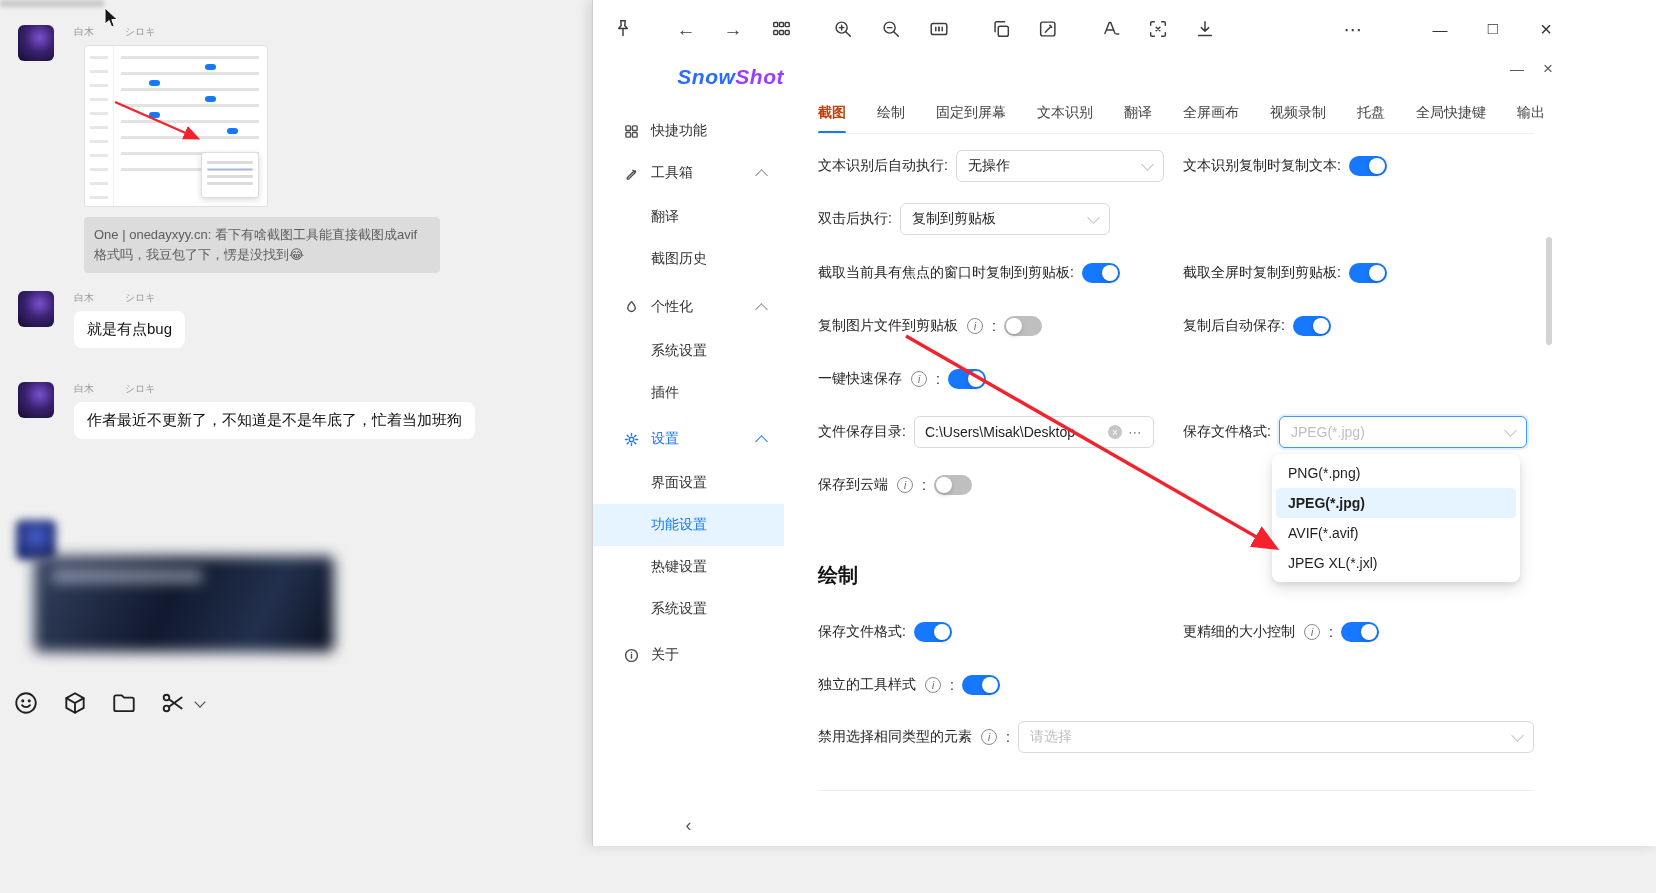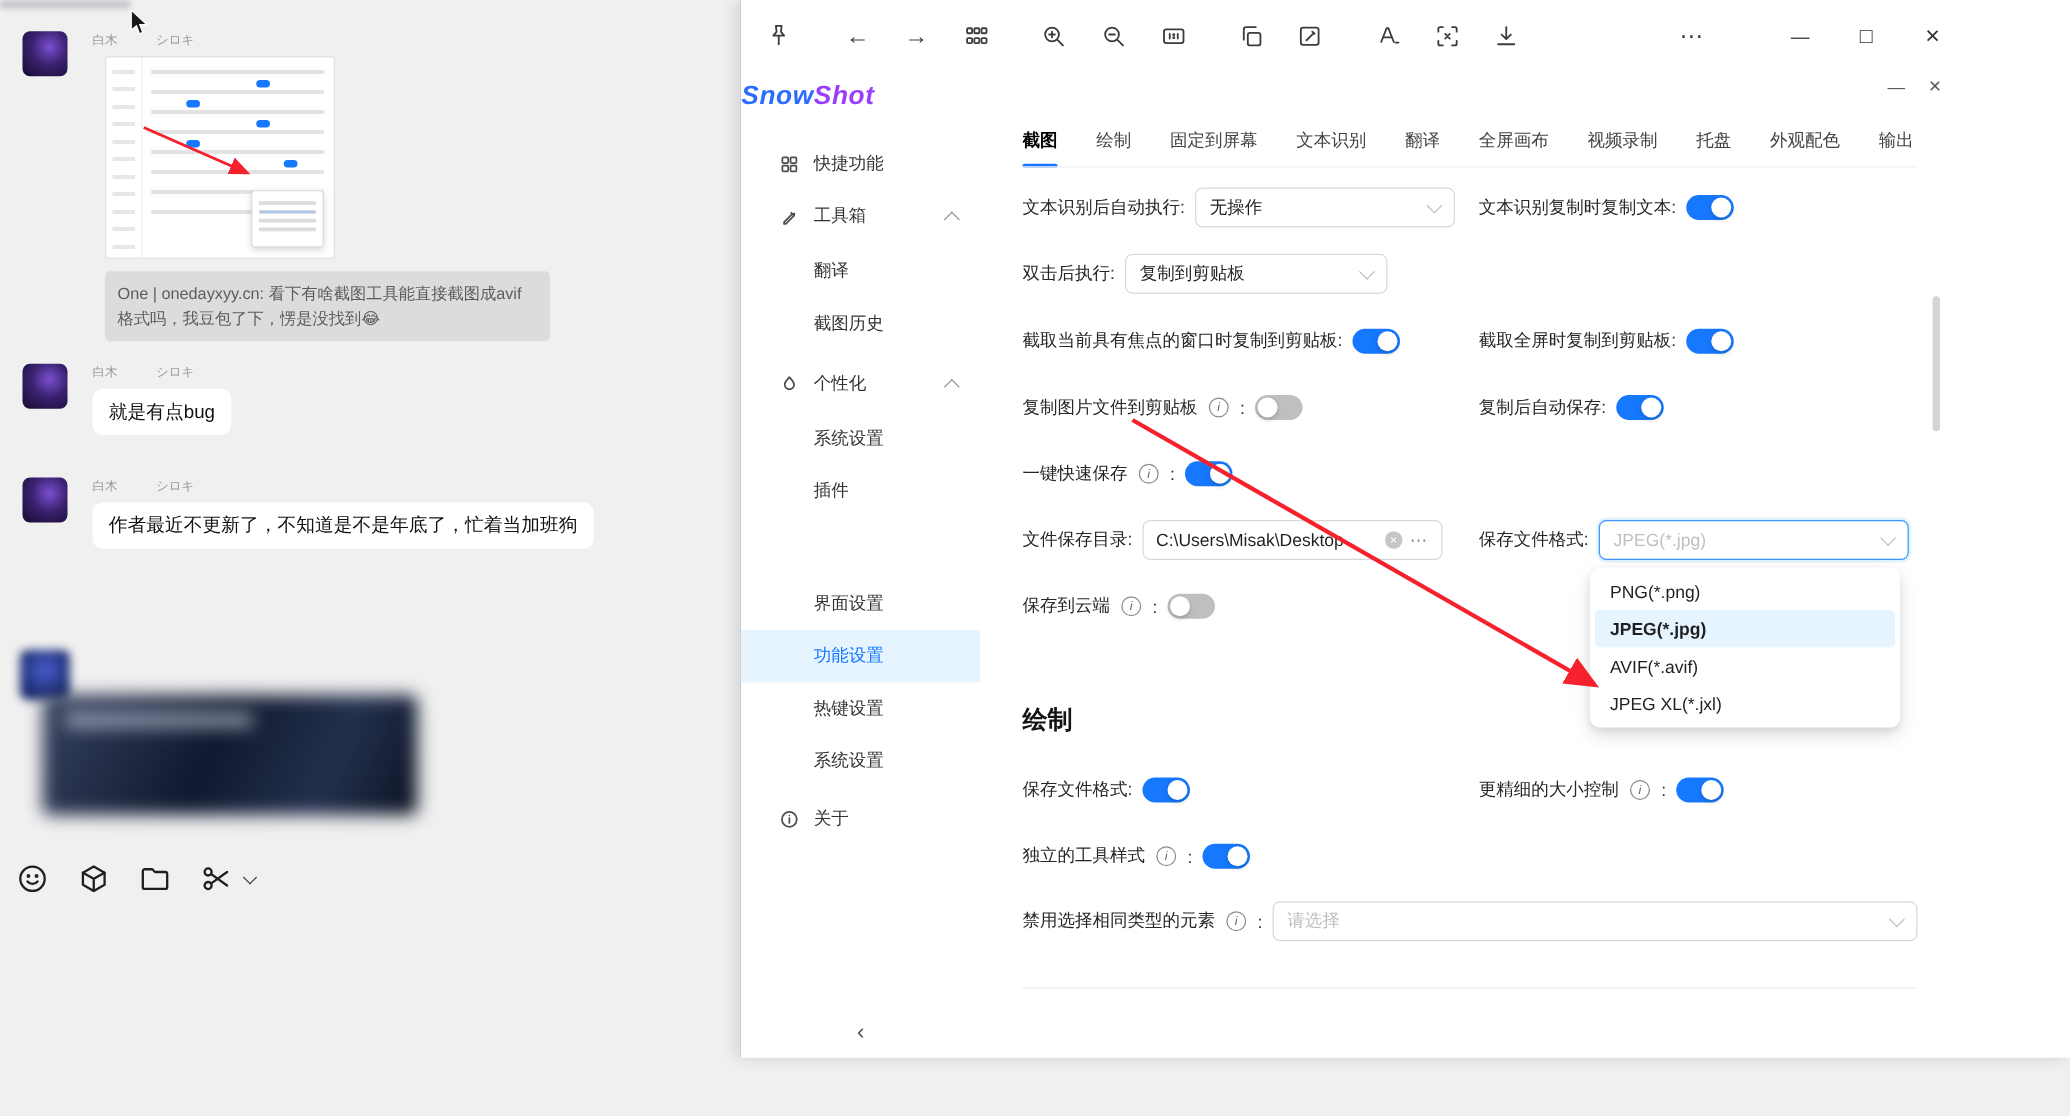--- a/index.html
+++ b/index.html
@@ -37,39 +37,39 @@
   .mini-caret{width:7px;height:7px;border-right:1.6px solid #444;border-bottom:1.6px solid #444;transform:rotate(45deg);margin-left:-12px;margin-top:-3px;cursor:pointer}
   
   .window{position:absolute;left:592px;top:0;width:1064px;height:846px;background:#fff;border-left:1px solid #cfcfcf;box-shadow:-4px 0 12px rgba(0,0,0,.12)}
   .titlebar{position:absolute;left:0;top:0;width:100%;height:57px;background:#fff;z-index:20}
   .tb-icon{position:absolute;top:16px;width:26px;height:26px;display:flex;align-items:center;justify-content:center;cursor:pointer;color:#3a3a3a}
   .tb-icon svg{stroke:#3c3c3c;fill:none;stroke-width:1.6;stroke-linecap:round;stroke-linejoin:round}
   .tb-glyph{font-size:19px;line-height:1;color:#3c3c3c}
   .winctl{font-size:15px;color:#333}
   
   .sidebar{position:absolute;left:0;top:57px;width:191px;bottom:0;background:#fff;border-right:1px solid #f2f2f2}
-  .logo{position:absolute;left:0;top:8px;width:100%;text-align:left;font-size:21px;font-weight:700;font-style:italic;letter-spacing:.5px;cursor:default}
+  .logo{position:absolute;left:0;top:8px;width:100%;text-align:right;font-size:21px;font-weight:700;font-style:italic;letter-spacing:.5px;cursor:default}
   .logo .p1{color:#2b6cff}.logo .p2{color:#9b3dff}
   .side-item{position:absolute;left:0;width:100%;height:42px;display:flex;align-items:center;gap:11px;padding:0 18px 0 30px;box-sizing:border-box;font-size:14px;color:#333;cursor:pointer}
   .side-item .s-icon{width:17px;display:flex;justify-content:center}
   .side-item .s-icon svg{stroke:#4d4d4d;fill:none;stroke-width:1.5;stroke-linecap:round;stroke-linejoin:round}
   .side-item.sub{padding-left:58px}
   .side-item.blue{color:#1677ff}
   .side-item.blue .s-icon svg{stroke:#1677ff}
   .side-item.selected{background:#e6f4ff;color:#1677ff}
   .grow{flex:1}
   .chev-up{width:8px;height:8px;border-right:1.4px solid #8c8c8c;border-bottom:1.4px solid #8c8c8c;transform:rotate(-135deg);margin-top:4px}
   .blue .chev-up{border-color:#1677ff}
   .collapse{position:absolute;left:0;bottom:10px;width:100%;text-align:center;font-size:18px;color:#555;cursor:pointer}
   
   .content{position:absolute;left:191px;top:0;right:0;bottom:0;background:#fff}
   .inner-ctl{position:absolute;top:58px;width:22px;height:22px;display:flex;align-items:center;justify-content:center;font-size:14px;color:#595959;cursor:pointer}
   .tabs{position:absolute;left:34px;top:104px;display:flex;gap:31px;font-size:14px;color:#434343}
   .tab{position:relative;cursor:pointer;padding-bottom:2px;white-space:nowrap}
-  .tab.active{color:#000000;font-weight:600}
+  .tab.active{color:#c2410c;font-weight:600}
   .tab.active::after{content:"";position:absolute;left:0;right:0;bottom:-10px;height:3px;border-radius:2px;background:#1677ff}
   .tabline{position:absolute;left:34px;top:133px;width:716px;height:1px;background:#f0f0f0}
   .row{position:absolute;display:flex;align-items:center;gap:8px;height:32px;font-size:14px;color:#262626;white-space:nowrap}
   .sel{box-sizing:border-box;height:32px;border:1px solid #d9d9d9;border-radius:6px;background:#fff;display:flex;align-items:center;justify-content:space-between;padding:0 11px;font-size:14px;color:#1f1f1f;cursor:pointer}
   .sel .caret{width:8px;height:8px;border-right:1.4px solid #bfbfbf;border-bottom:1.4px solid #bfbfbf;transform:rotate(45deg);margin-top:-4px;margin-left:10px;flex:none}
   .sel.focused{border-color:#4096ff;box-shadow:0 0 0 2px rgba(5,145,255,.12)}
   .ghost{color:#bfbfbf}
   .toggle{position:relative;width:38px;height:20px;border-radius:10px;background:rgba(0,0,0,.25);flex:none;cursor:pointer;transition:background .2s}
   .toggle.on{background:#1677ff}
   .toggle .knob{position:absolute;top:2px;left:2px;width:16px;height:16px;border-radius:50%;background:#fff;box-shadow:0 2px 4px rgba(0,35,11,.2)}
@@ -321,20 +321,31 @@
       <span class="grow"></span>
         <span class="chev-up"></span>
     </div>
     <div class="side-item sub" style="top:273px">
       <span>系统设置</span>
     </div>
     <div class="side-item sub" style="top:315px">
       <span>插件</span>
     </div>
 
+    <div class="side-item blue" style="top:361px">
+      <span class="s-icon">
+          <svg width="15" height="15" viewBox="0 0 16 16">
+            <circle cx="8" cy="8" r="2.4"></circle>
+            <path d="M8 1.5v2M8 12.5v2M1.5 8h2M12.5 8h2M3.4 3.4l1.4 1.4M11.2 11.2l1.4 1.4M12.6 3.4l-1.4 1.4M4.8 11.2l-1.4 1.4"></path>
+          </svg>
+        </span>
+      <span>设置</span>
+      <span class="grow"></span>
+        <span class="chev-up"></span>
+    </div>
     <div class="side-item sub" style="top:405px">
       <span>界面设置</span>
     </div>
     <div class="side-item sub selected" style="top:447px">
       <span>功能设置</span>
     </div>
     <div class="side-item sub" style="top:489px">
       <span>热键设置</span>
     </div>
     <div class="side-item sub" style="top:531px">
@@ -361,21 +372,21 @@
 
     <div class="tabs">
       <span class="tab active">截图</span>
       <span class="tab">绘制</span>
       <span class="tab">固定到屏幕</span>
       <span class="tab">文本识别</span>
       <span class="tab">翻译</span>
       <span class="tab">全屏画布</span>
       <span class="tab">视频录制</span>
       <span class="tab">托盘</span>
-      <span class="tab">外观配色</span>
+      <span class="tab">全局快捷键</span>
       <span class="tab">输出</span>
     </div>
     <div class="tabline"></div>
 
     <div class="row" style="left:34px;top:150px">
       <span>文本识别后自动执行:</span>
       <div class="sel" style="width:208px">
         <span>无操作</span>
         <span class="caret"></span>
       </div>

